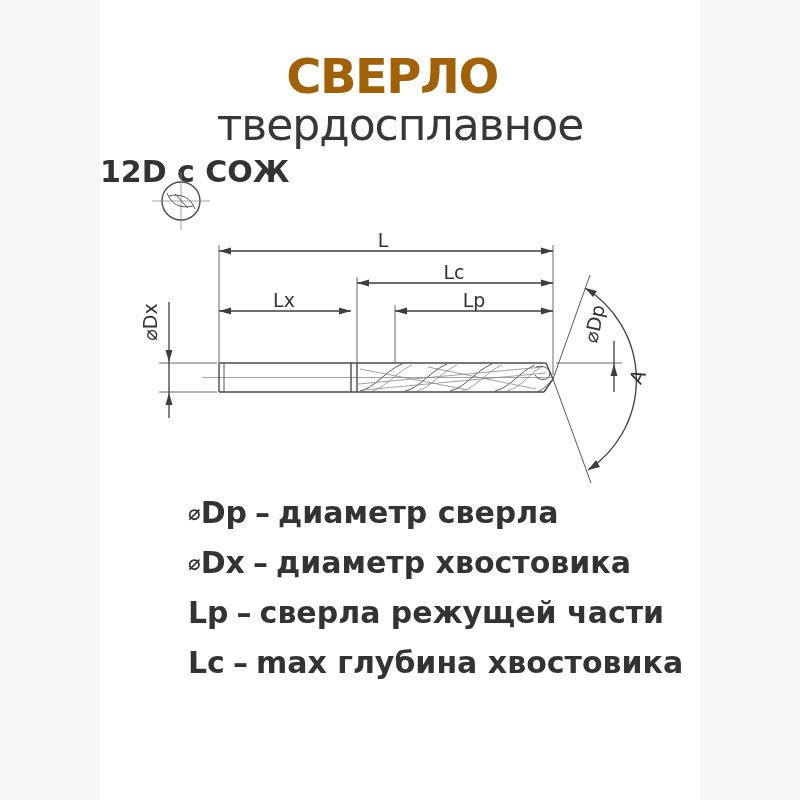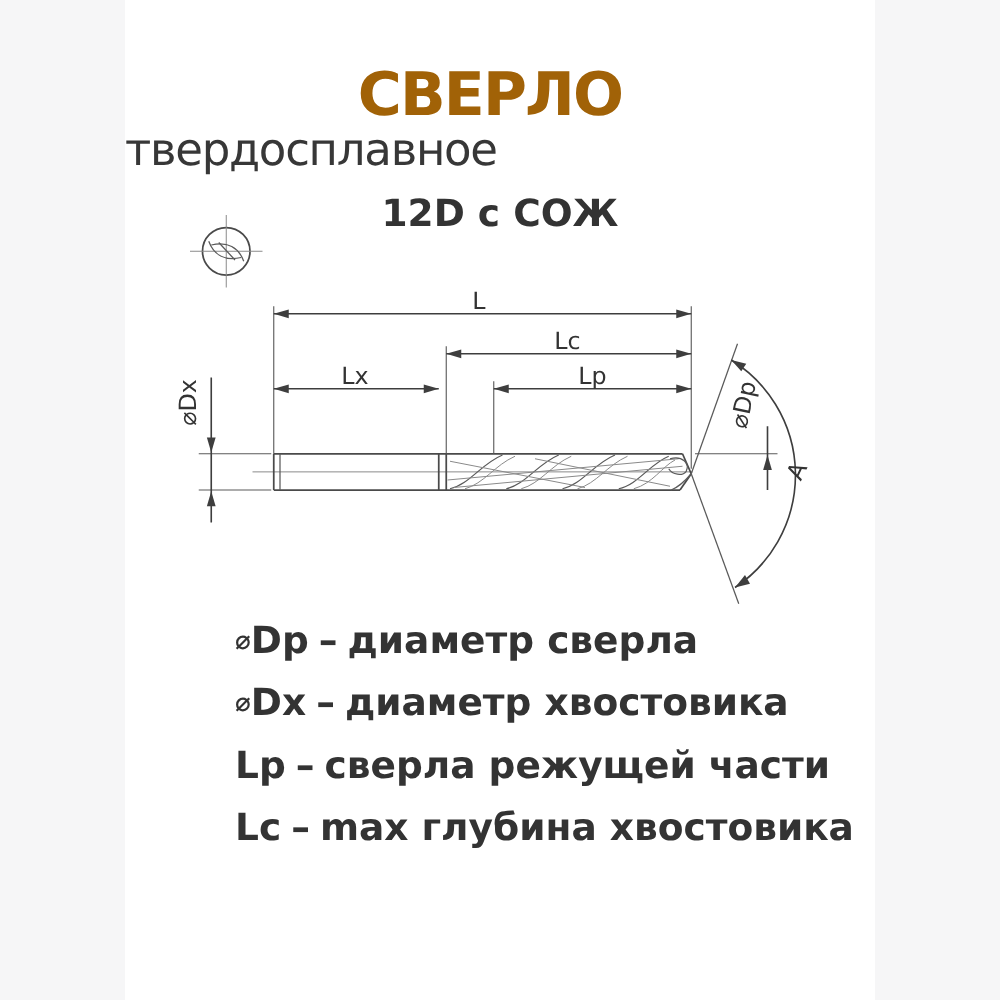--- a/index.html
+++ b/index.html
@@ -6,23 +6,23 @@
   body{width:800px;height:800px;overflow:hidden;background:#f6f6f7;
        font-family:"DejaVu Sans","Liberation Sans",sans-serif;}
   .page{position:relative;width:800px;height:800px;background:#f6f6f7;}
   .card{position:absolute;left:100px;top:0;width:600px;height:800px;background:#ffffff;}
   .margin-strip{position:absolute;top:0;width:100px;height:800px;background:#f6f6f7;}
   .margin-left{left:0;}
   .margin-right{right:0;}
 
   .title{position:absolute;left:92px;width:600px;top:52px;text-align:center;
          font-size:48px;font-weight:700;letter-spacing:-1.5px;color:#a16207;line-height:1;}
-  .subtitle{position:absolute;left:100px;width:600px;top:103px;text-align:left;
-         font-size:36px;font-weight:400;color:#373737;line-height:1;letter-spacing:-1px;}
-  .variant{position:absolute;left:100px;width:600px;top:157px;text-align:center;
+  .subtitle{position:absolute;left:100px;width:600px;top:103px;text-align:center;
+         font-size:44px;font-weight:400;color:#373737;line-height:1;letter-spacing:-1px;}
+  .variant{position:absolute;left:100px;width:600px;top:157px;
          font-size:30px;font-weight:700;color:#333333;line-height:1;}
 
   .diagram{position:absolute;left:0;top:0;width:800px;height:800px;}
   .diagram text{font-family:"DejaVu Sans","Liberation Sans",sans-serif;
                 font-size:19px;fill:#333333;}
   .diagram .dimline{stroke:#3e3e3e;stroke-width:1.3;fill:none;}
   .diagram .extline{stroke:#5a5a5a;stroke-width:0.9;fill:none;}
   .diagram .body{stroke:#4a4a4a;stroke-width:1.4;fill:none;}
   .diagram .decor{stroke:#5a5a5a;stroke-width:1;fill:none;}
   .diagram .thin{stroke:#8a8a8a;stroke-width:0.8;fill:none;}

